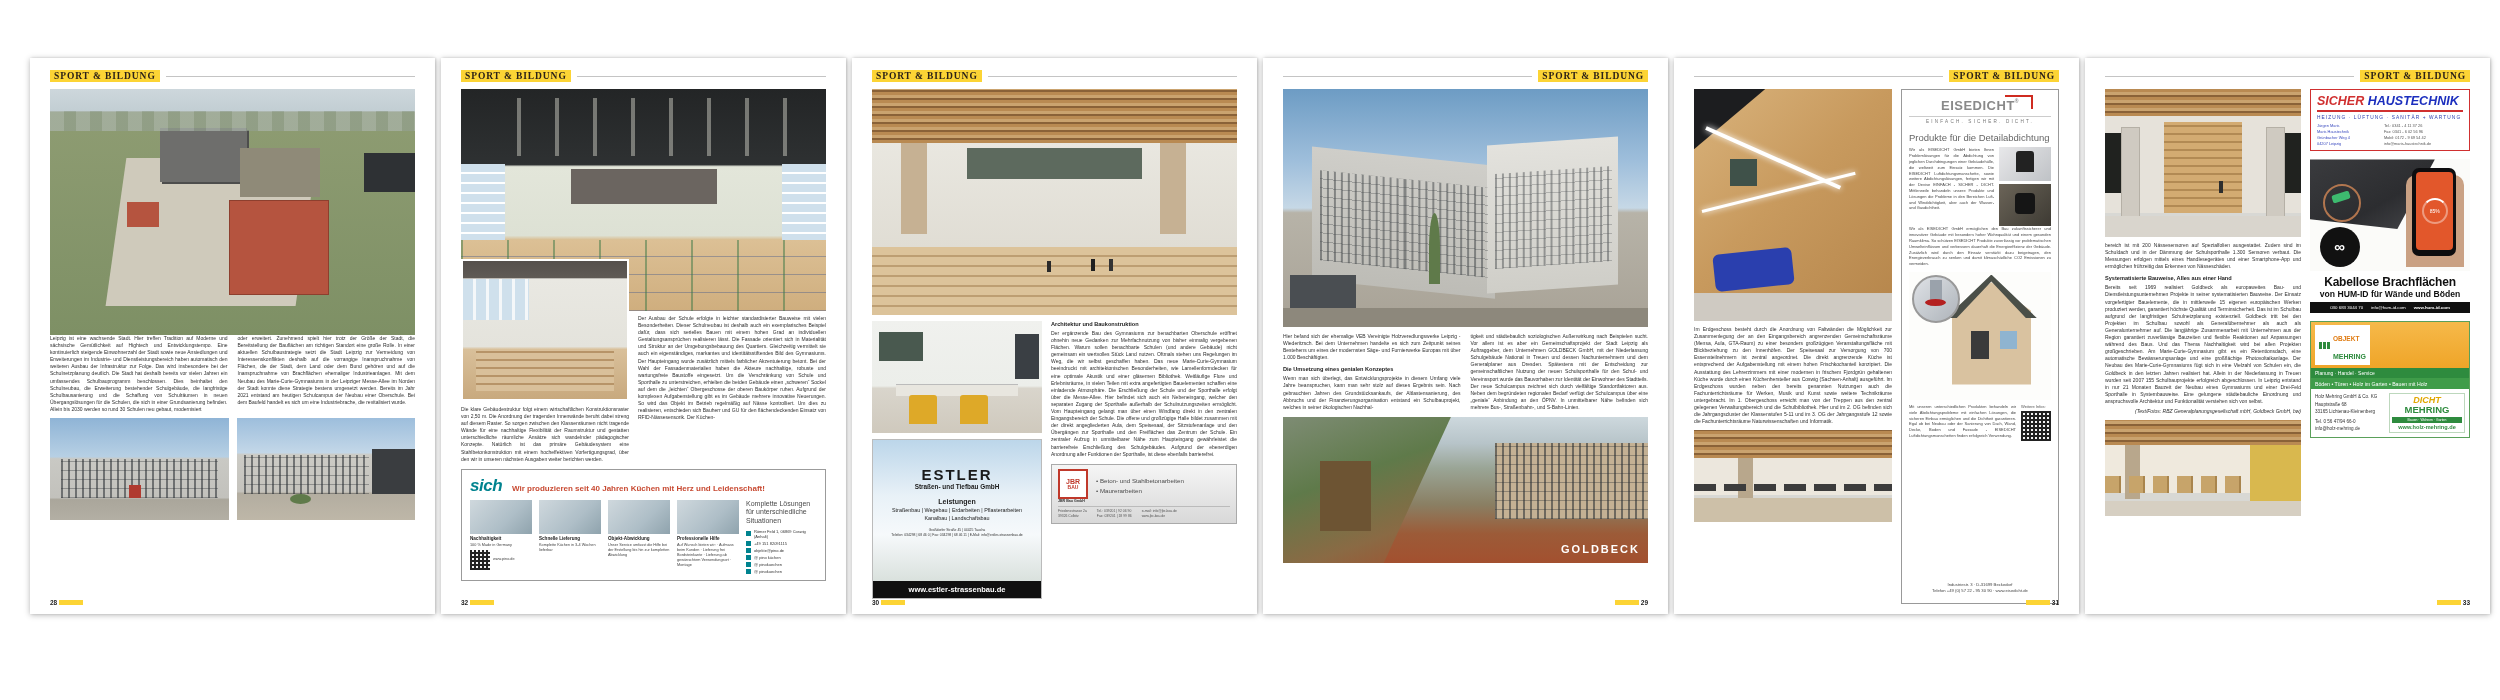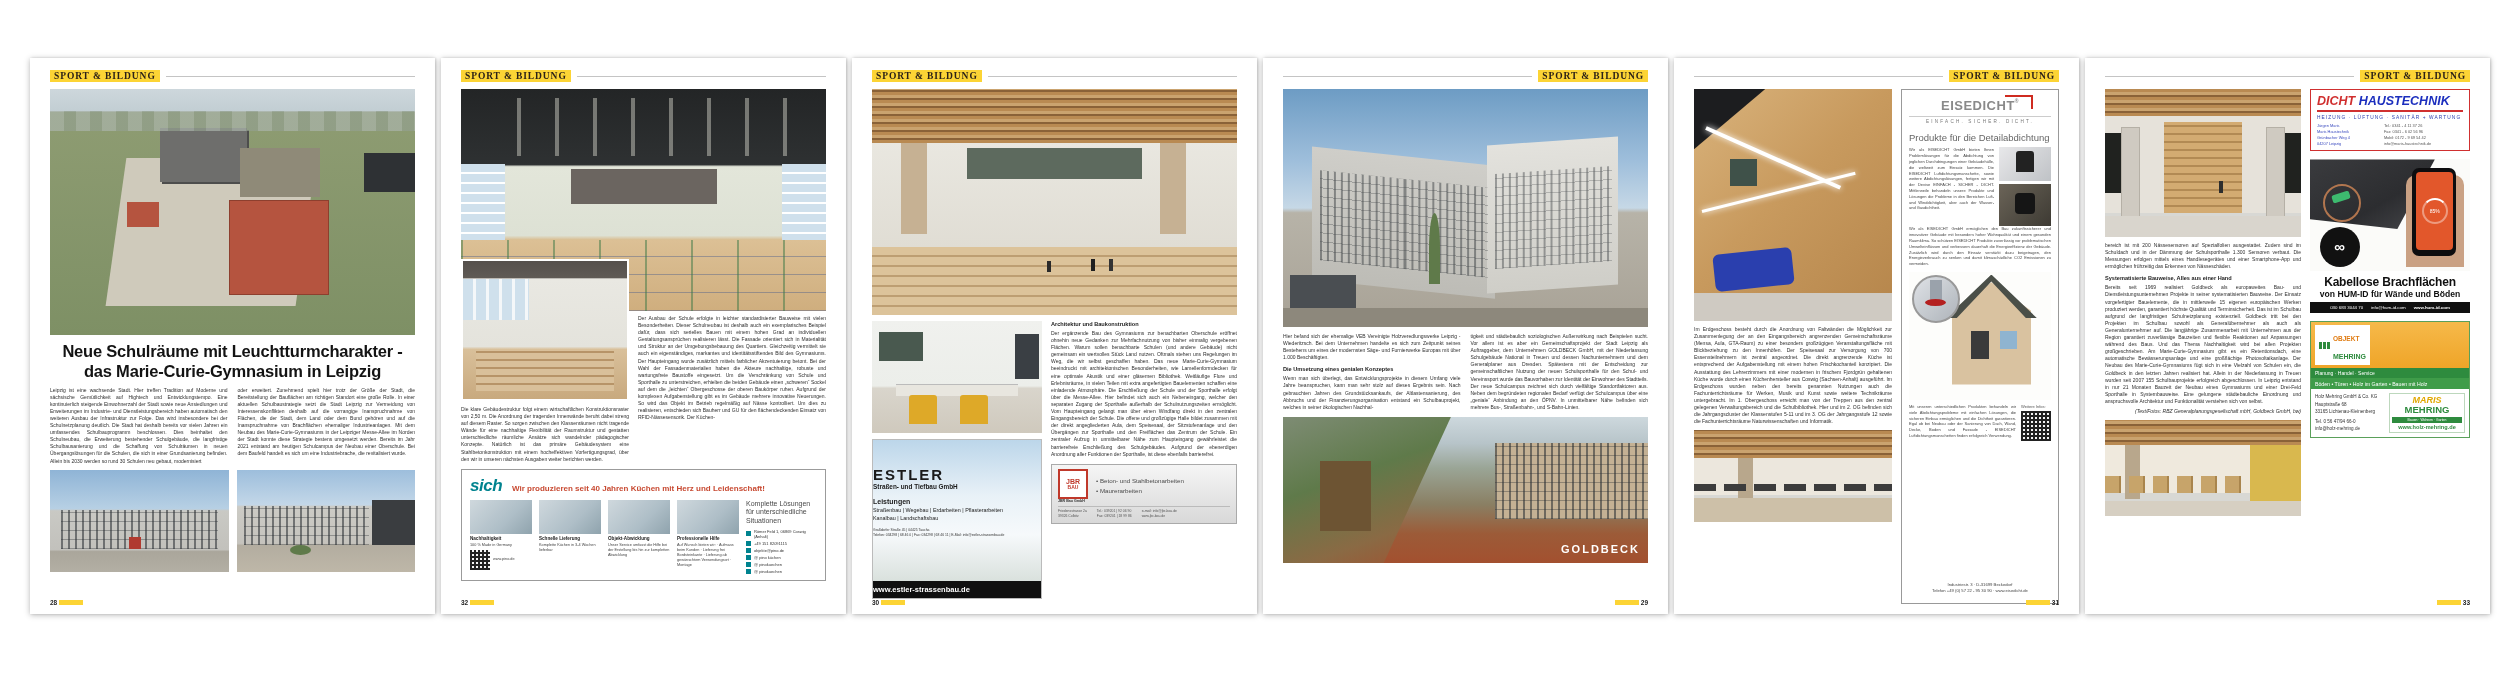--- a/index.html
+++ b/index.html
@@ -34,21 +34,21 @@
   .pino-t{font-size:4.6px;font-weight:bold;color:#222;}
   .pino-x{font-size:3.8px;color:#444;line-height:1.35;}
   .qr{background:
       repeating-linear-gradient(0deg,#222 0 2px,transparent 2px 4px),
       repeating-linear-gradient(90deg,#222 0 2px,#f4f4f4 2px 4px);}
   .pino-right{flex:1;display:flex;flex-direction:column;gap:2px;}
   .pino-sol{font-size:7px;color:#4a4a4a;line-height:1.2;margin-bottom:2px;}
   .cline{display:flex;align-items:center;gap:3px;font-size:4px;color:#333;}
   .cicon{width:5px;height:5px;background:#00838f;flex:0 0 auto;}
   .estler-ad{height:158px;margin-top:6px;border:1px solid #bbb;display:flex;flex-direction:column;
-             background:linear-gradient(180deg,#bcd6ea 0%,#e8f1f7 35%,#f6f9fb 60%,#cfd8d2 100%);}
+             background:linear-gradient(180deg,#bcd6ea 0%,#e8f1f7 35%,#f6f9fb 60%,#cfd8d2 100%);text-align:center;}
   .estler-logo{font-size:15px;font-weight:800;letter-spacing:2px;color:#1a1a1a;margin-top:26px;}
   .estler-sub{font-size:6.4px;font-weight:bold;color:#1a1a1a;}
   .estler-l{font-size:7px;font-weight:bold;color:#222;margin-top:8px;}
   .estler-s{font-size:5.4px;color:#222;margin-top:2px;}
   .estler-a{font-size:3.4px;color:#333;margin-top:7px;line-height:1.4;}
   .estler-web{margin-top:auto;background:#101010;color:#fff;font-size:7.5px;font-weight:bold;padding:4px 0;}
   .jbr-ad{margin-top:6px;border:1px solid #aaa;background:linear-gradient(180deg,#f5f5f5,#d8d8d8);
           padding:4px 6px;display:flex;flex-direction:column;gap:3px;}
   .jbr-row{display:flex;align-items:center;gap:8px;}
   .jbr-logo{width:26px;height:26px;border:2px solid #c0392b;display:flex;flex-direction:column;align-items:center;justify-content:center;background:#fff;}
@@ -118,24 +118,20 @@
     <div class="ph" style="height:246px;">
       <div class="abs" style="inset:0;background:linear-gradient(180deg,#cdd7dc 0%,#c2ced3 9%,#8e9c72 9.5%,#7e9065 100%);"></div>
       <div class="abs" style="left:18%;top:28%;width:52%;height:60%;background:#cfcabb;transform:skewX(-8deg);"></div>
       <div class="abs" style="left:30%;top:16%;width:24%;height:22%;background:#6e6e6c;box-shadow:2px 2px 0 #4d4d4c;"></div>
       <div class="abs" style="left:52%;top:24%;width:22%;height:20%;background:#8f8a78;"></div>
       <div class="abs" style="left:49%;top:45%;width:27%;height:38%;background:#b5543f;border:1px solid #8d3f2e;"></div>
       <div class="abs" style="left:21%;top:46%;width:9%;height:10%;background:#b5543f;"></div>
       <div class="abs" style="right:0;top:26%;width:14%;height:16%;background:#2e3134;"></div>
       <div class="abs" style="left:0;top:9%;width:100%;height:8%;background:repeating-linear-gradient(90deg,#aab4ab 0 14px,#93a08f 14px 26px);opacity:.7;"></div>
     </div>
-    <div class="headline">
-      <span>Neue Schulräume mit Leuchtturmcharakter -</span><br>
-      <span>das Marie-Curie-Gymnasium in Leipzig</span>
-    </div>
     <div class="cols">
       <p class="body-text">Leipzig ist eine wachsende Stadt. Hier treffen Tradition auf Moderne und sächsische Gemütlichkeit auf Hightech und Entwicklungstempo. Eine kontinuierlich steigende Einwohnerzahl der Stadt sowie neue Ansiedlungen und Erweiterungen im Industrie- und Dienstleistungsbereich haben automatisch den weiteren Ausbau der Infrastruktur zur Folge. Das wird insbesondere bei der Schulnetzplanung deutlich. Die Stadt hat deshalb bereits vor vielen Jahren ein umfassendes Schulbauprogramm beschlossen. Dies beinhaltet den Schulneubau, die Erweiterung bestehender Schulgebäude, die langfristige Schulbausanierung und die Schaffung von Schulräumen in neuen Übergangslösungen für die Schulen, die sich in einer Grundsanierung befinden. Allein bis 2030 werden so rund 30 Schulen neu gebaut, modernisiert</p>
       <p class="body-text">oder erweitert. Zunehmend spielt hier trotz der Größe der Stadt, die Bereitstellung der Bauflächen am richtigen Standort eine große Rolle. In einer aktuellen Schulbaustrategie setzt die Stadt Leipzig zur Vermeidung von Interessenskonflikten deshalb auf die vorrangige Inanspruchnahme von Flächen, die der Stadt, dem Land oder dem Bund gehören und auf die Inanspruchnahme von Brachflächen ehemaliger Industrieanlagen. Mit dem Neubau des Marie-Curie-Gymnasiums in der Leipziger Messe-Allee im Norden der Stadt konnte diese Strategie bestens umgesetzt werden. Bereits im Jahr 2021 entstand am heutigen Schulcampus der Neubau einer Oberschule. Bei dem Baufeld handelt es sich um eine Industriebrache, die revitalisiert wurde.</p>
     </div>
     <div class="photo-row">
       <div class="ph" style="flex:1;height:102px;">
         <div class="abs" style="inset:0;background:linear-gradient(180deg,#8fb4d6 0%,#b7d0e4 38%,#c9c9c4 40%,#c2c1bc 78%,#aaa69b 80%,#b3afa4 100%);"></div>
         <div class="abs win-grid" style="left:6%;top:40%;width:88%;height:38%;"></div>
         <div class="abs" style="left:44%;top:66%;width:7%;height:12%;background:#b03a30;"></div>
       </div>
@@ -455,21 +451,21 @@
           <div class="abs" style="left:0;top:26%;width:100%;height:50%;background:#efe9dd;"></div>
           <div class="abs" style="right:0;top:26%;width:26%;height:62%;background:#d9b84e;"></div>
           <div class="abs" style="left:10%;top:26%;width:8%;height:56%;background:#b8a78c;"></div>
           <div class="abs" style="left:0;top:58%;width:70%;height:18%;background:repeating-linear-gradient(90deg,#c7a46a 0 14px,#a9854d 14px 16px,transparent 16px 24px);"></div>
           <div class="abs" style="left:0;bottom:0;width:100%;height:16%;background:#d6cfc2;"></div>
         </div>
       </div>
       <div style="flex:1;display:flex;flex-direction:column;">
         <div class="maris-ad">
           <div class="maris-t">
-            <span class="m1">DICHT</span>
+            <span class="m1">SICHER</span>
             <span class="m2">HAUSTECHNIK</span>
           </div>
           <div class="maris-srv">HEIZUNG · LÜFTUNG · SANITÄR + WARTUNG</div>
           <div class="maris-cols">
             <div class="c1">
               <div>Jürgen Maris</div>
               <div>Maris Haustechnik</div>
               <div>Grünbacher Weg 4</div>
               <div>04207 Leipzig</div>
             </div>
@@ -519,21 +515,21 @@
           <div class="meh-green2">Böden • Türen • Holz im Garten • Bauen mit Holz</div>
           <div class="meh-foot">
             <div class="meh-contact">
               <div>Holz Mehring GmbH &amp; Co. KG</div>
               <div>Hauptstraße 68</div>
               <div>33165 Lichtenau-Kleinenberg</div>
               <div style="margin-top:3px;">Tel. 0 56 47/94 66-0</div>
               <div>info@holz-mehring.de</div>
             </div>
             <div class="meh-brand">
-              <div class="meh-holz">MARIS</div>
+              <div class="meh-holz">DICHT</div>
               <div class="meh-mehr">MEHRING</div>
               <div class="meh-bwg">Bauen · Wohnen · Garten</div>
               <div class="meh-web">www.holz-mehring.de</div>
             </div>
           </div>
         </div>
       </div>
     </div>
     <div class="pagenum pn-right">
       <span class="numbar"></span>

